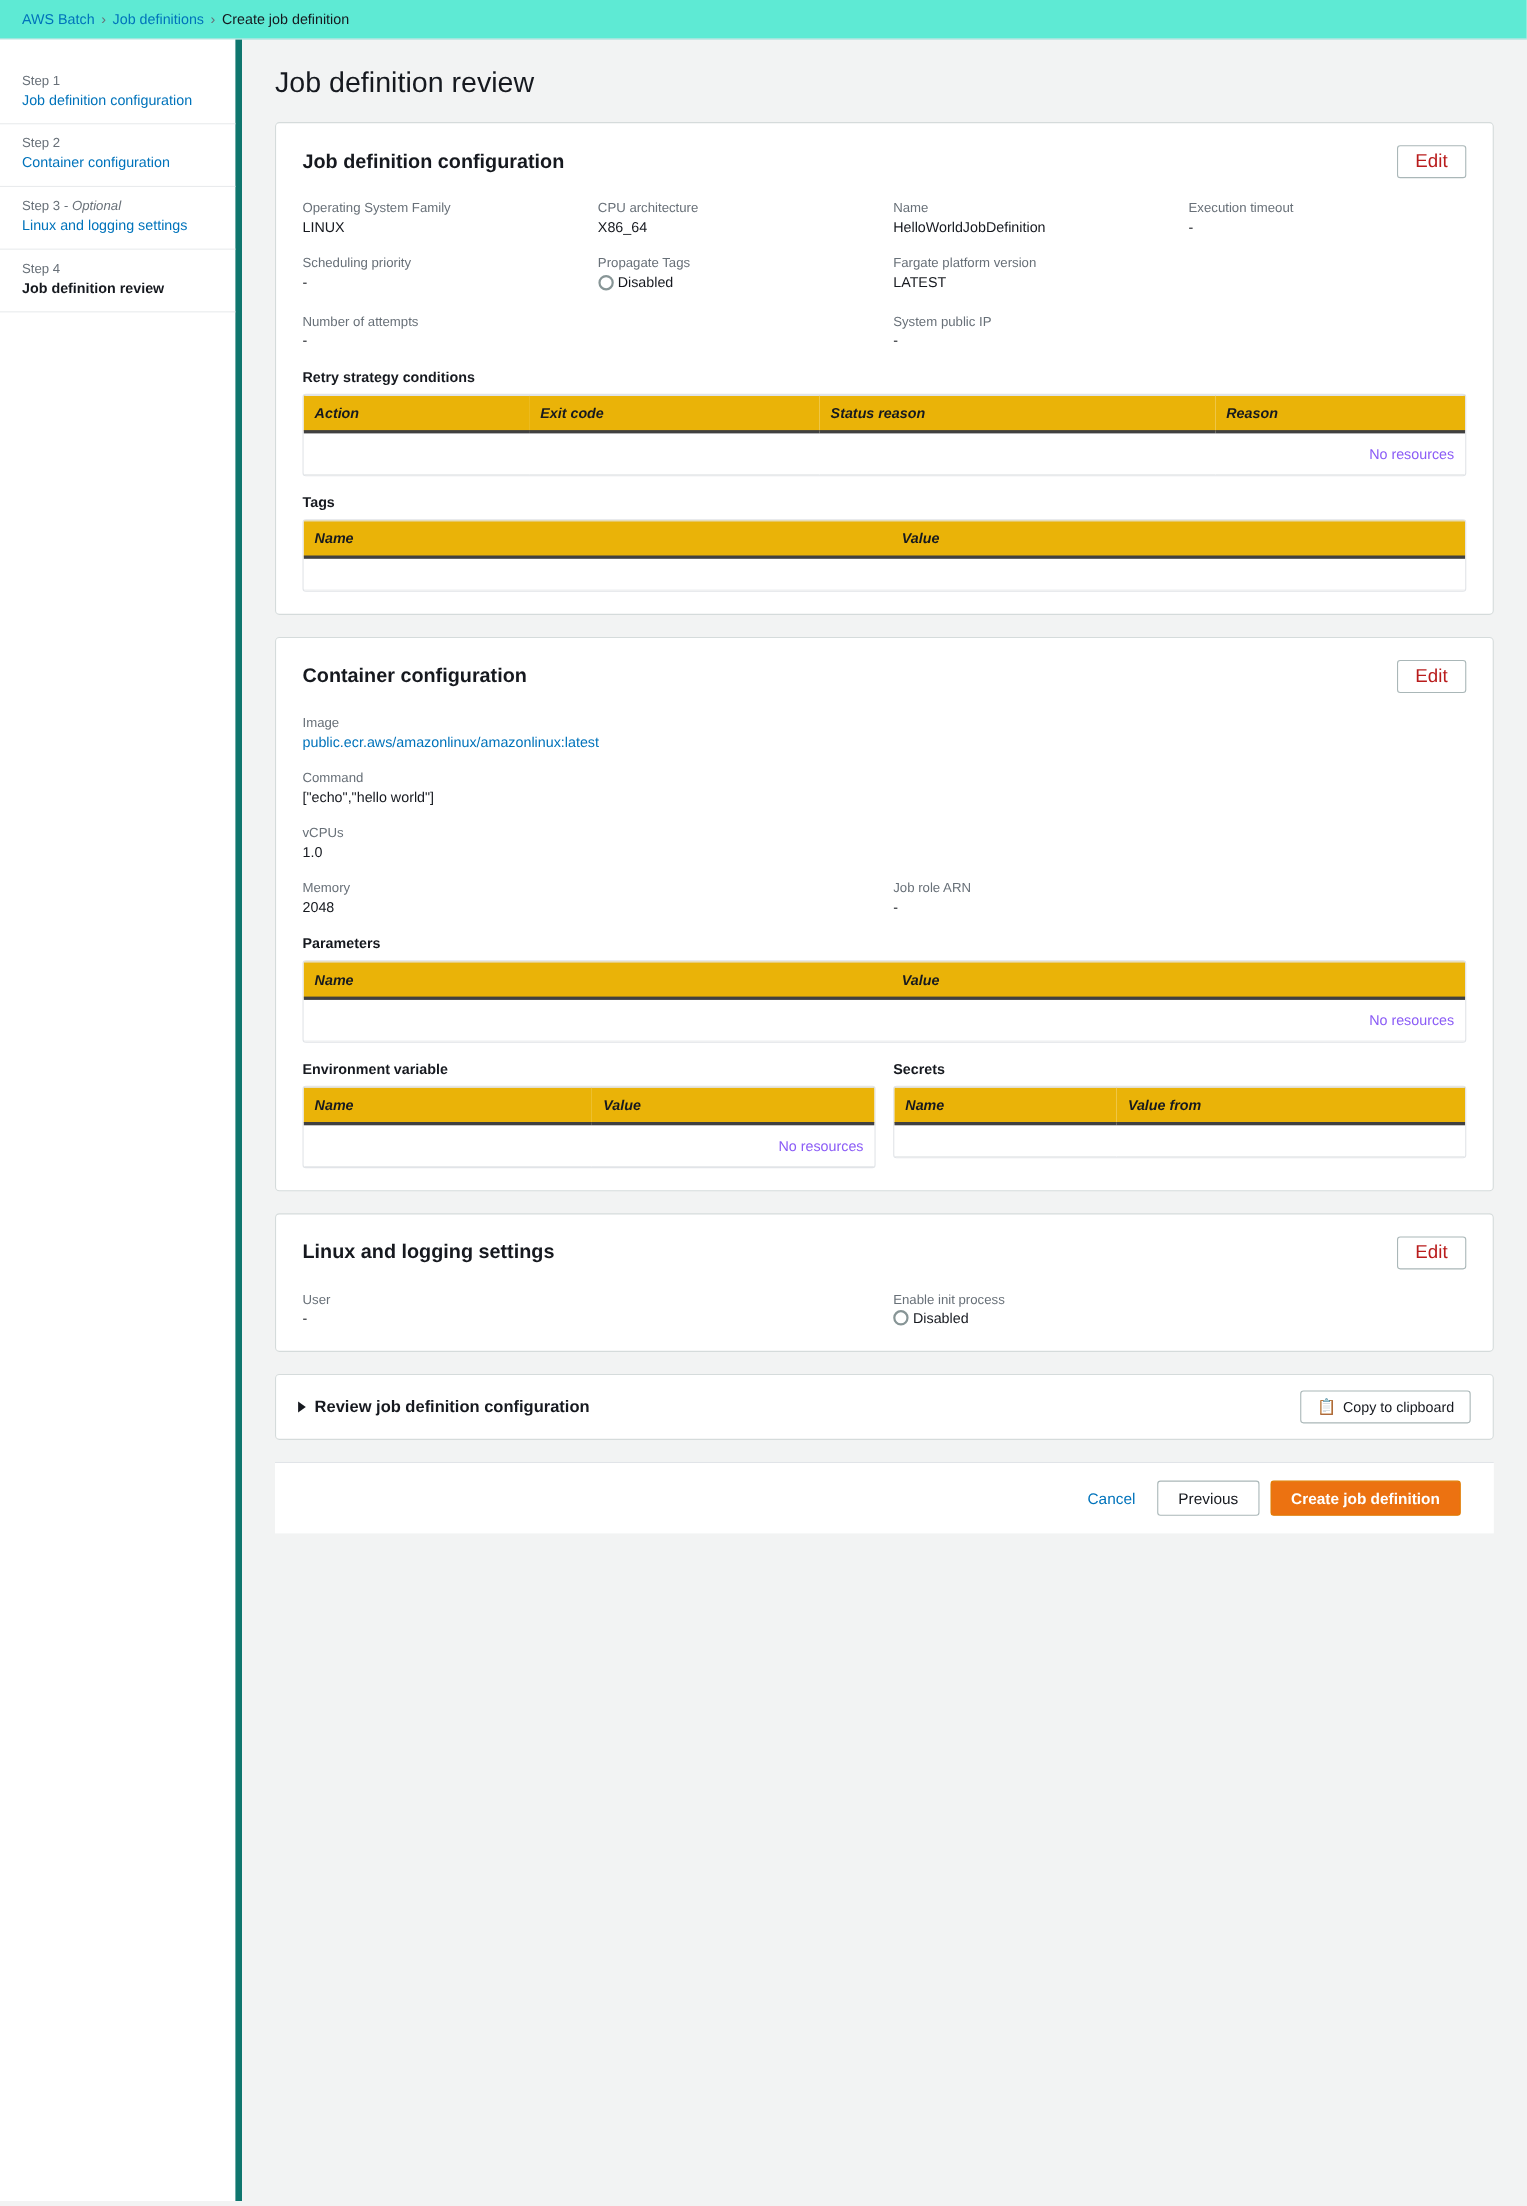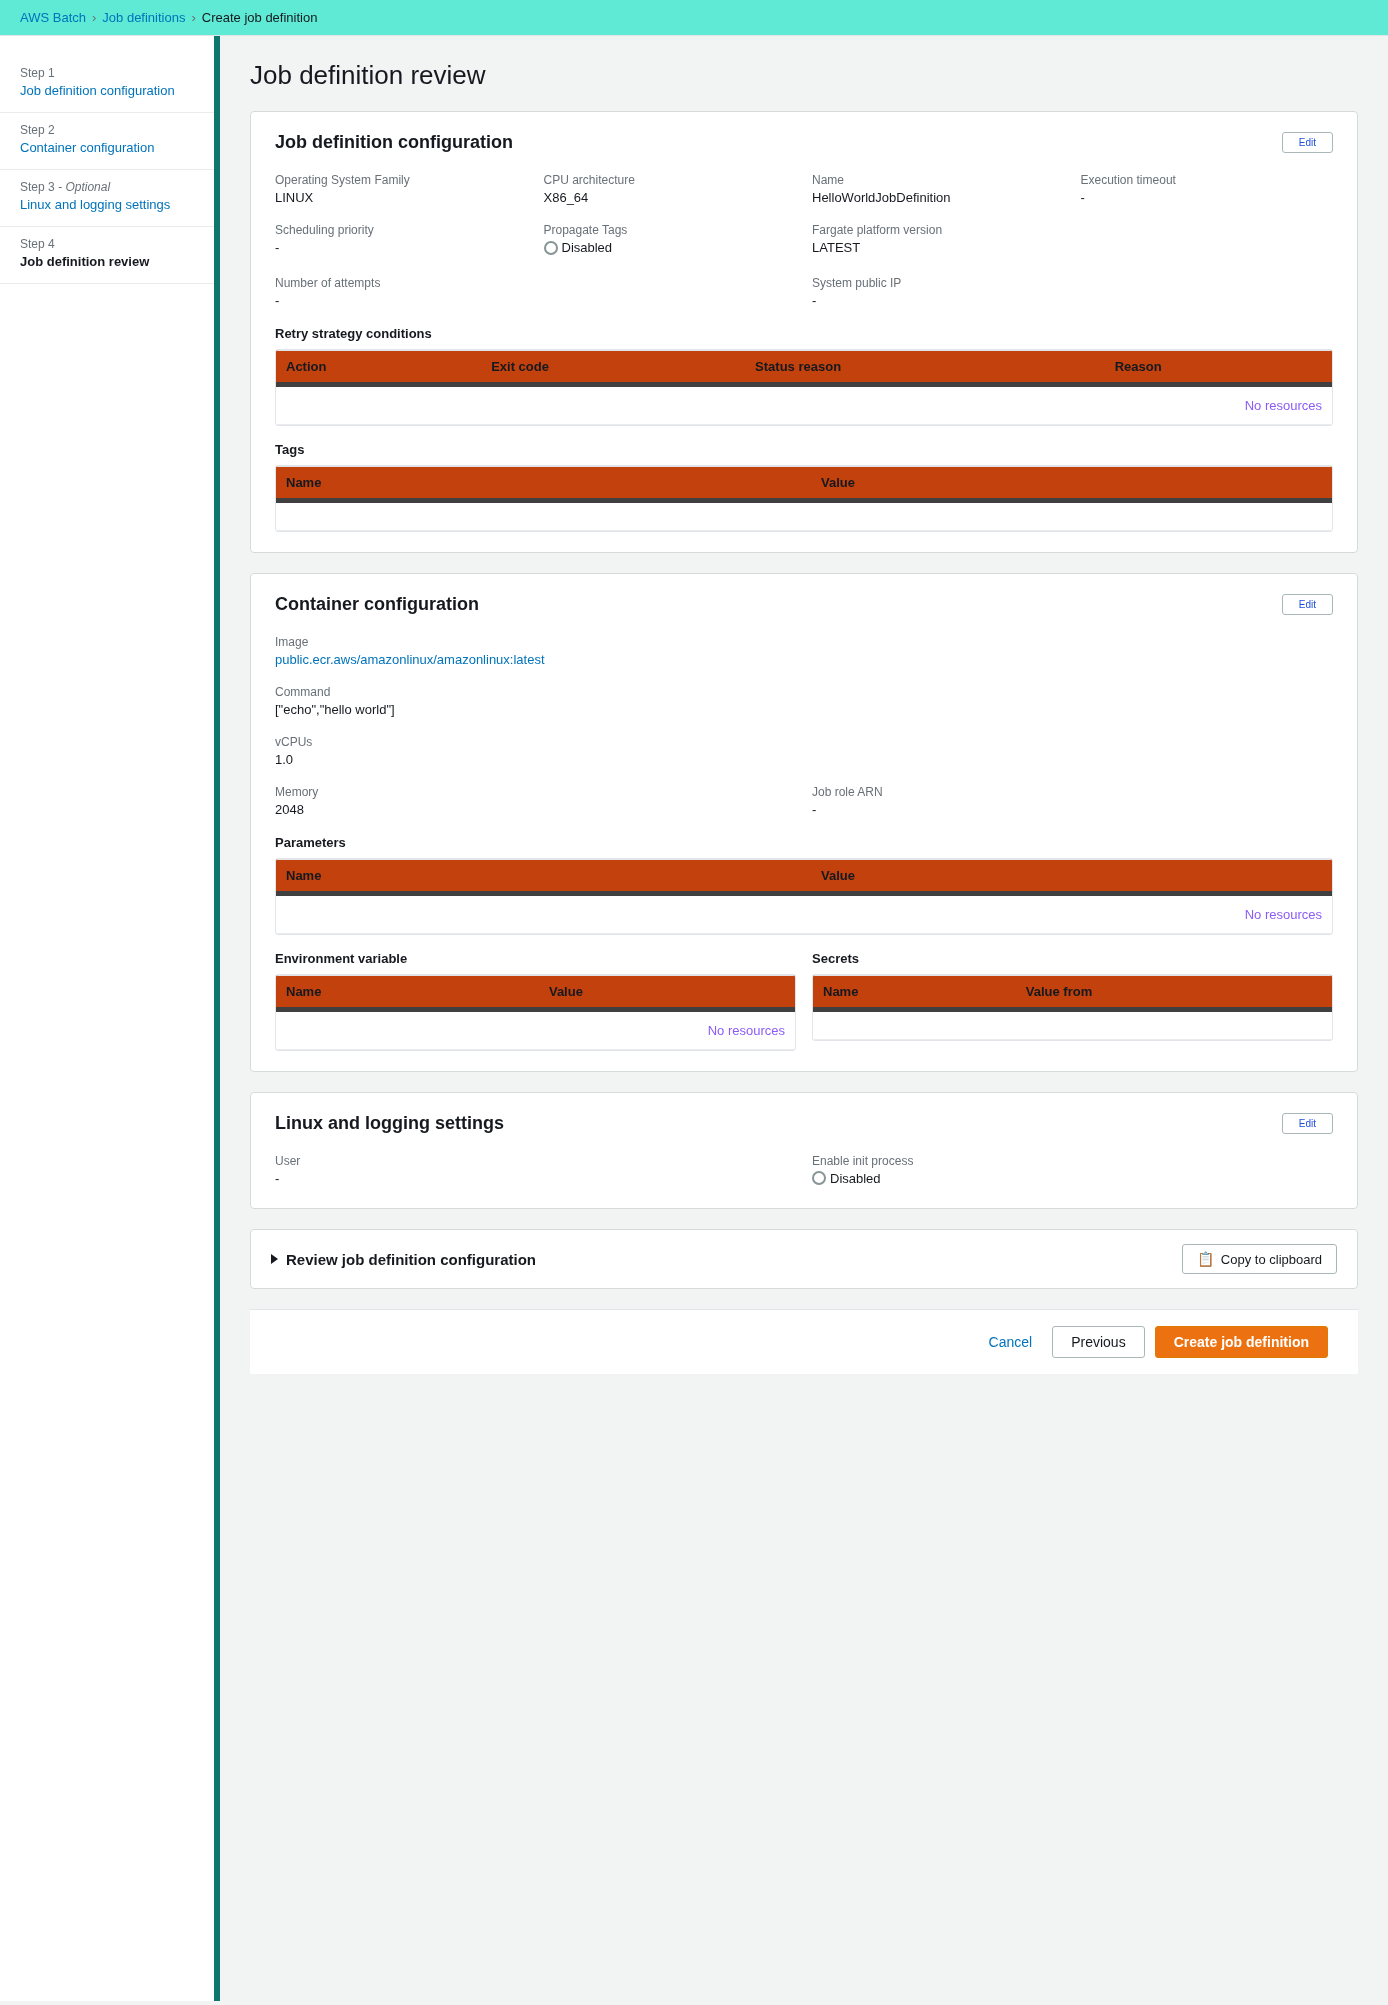--- a/index.html
+++ b/index.html
@@ -88,22 +88,22 @@
     .section-title {
       font-size: 18px;
       font-weight: 700;
       color: #16191f;
     }
     .edit-btn {
       padding: 4px 16px;
       border: 1px solid #aab7b8;
       border-radius: 3px;
       background: #fff;
-      color: #1d4ed8;
-      font-size: 10px;
+      color: #b91c1c;
+      font-size: 17px;
       cursor: pointer;
       font-family: inherit;
     }
 
     .fields-grid {
       display: grid;
       grid-template-columns: repeat(4, 1fr);
       gap: 18px 16px;
       margin-bottom: 18px;
     }
@@ -152,23 +152,24 @@
       width: 100%;
       border-collapse: collapse;
       font-size: 13px;
     }
     .data-table th {
       text-align: left;
       font-weight: 700;
       font-size: 13px;
       color: #16191f;
       padding: 8px 10px;
-      background: #c2410c;
+      background: #eab308;
       border-top: 1px solid #e1e4e8;
-      border-bottom: 5px solid #404040;
+      border-bottom: 3px solid #404040;
+      font-style: italic;
     }
     .data-table td {
       padding: 8px 10px;
       border-bottom: 1px solid #e9ebed;
       color: #16191f;
     }
     .no-resources-row td {
       text-align: right;
       color: #8b5cf6;
       padding: 11px 10px;

